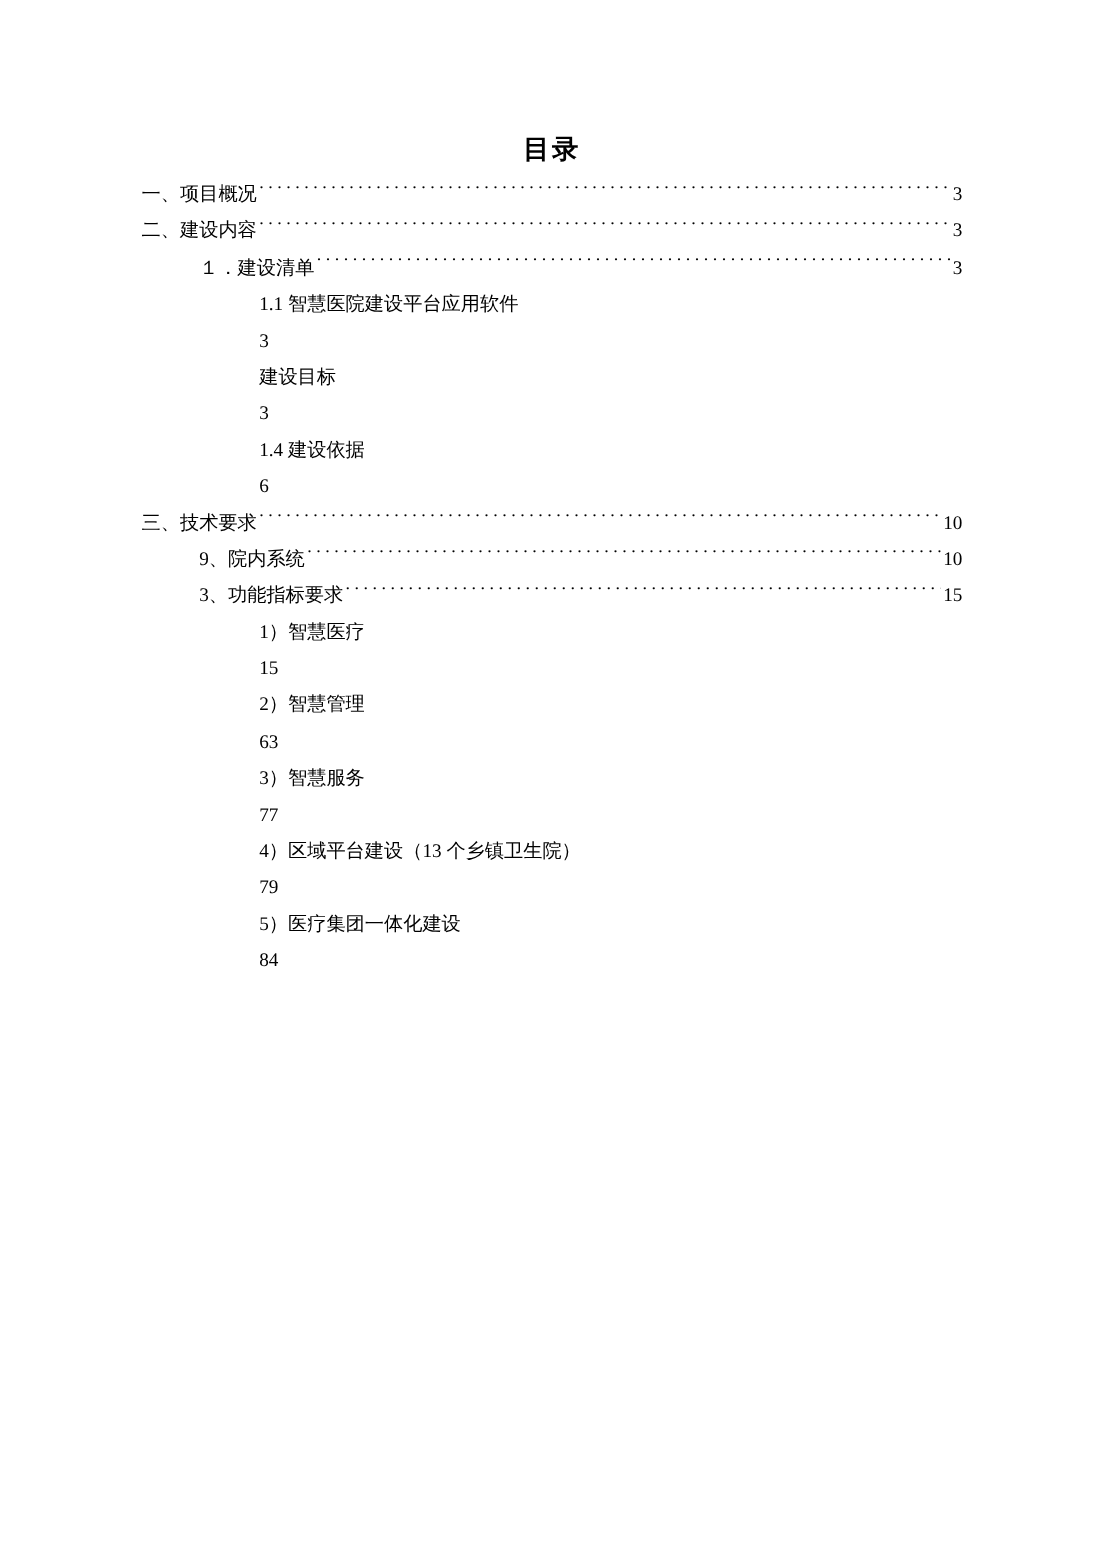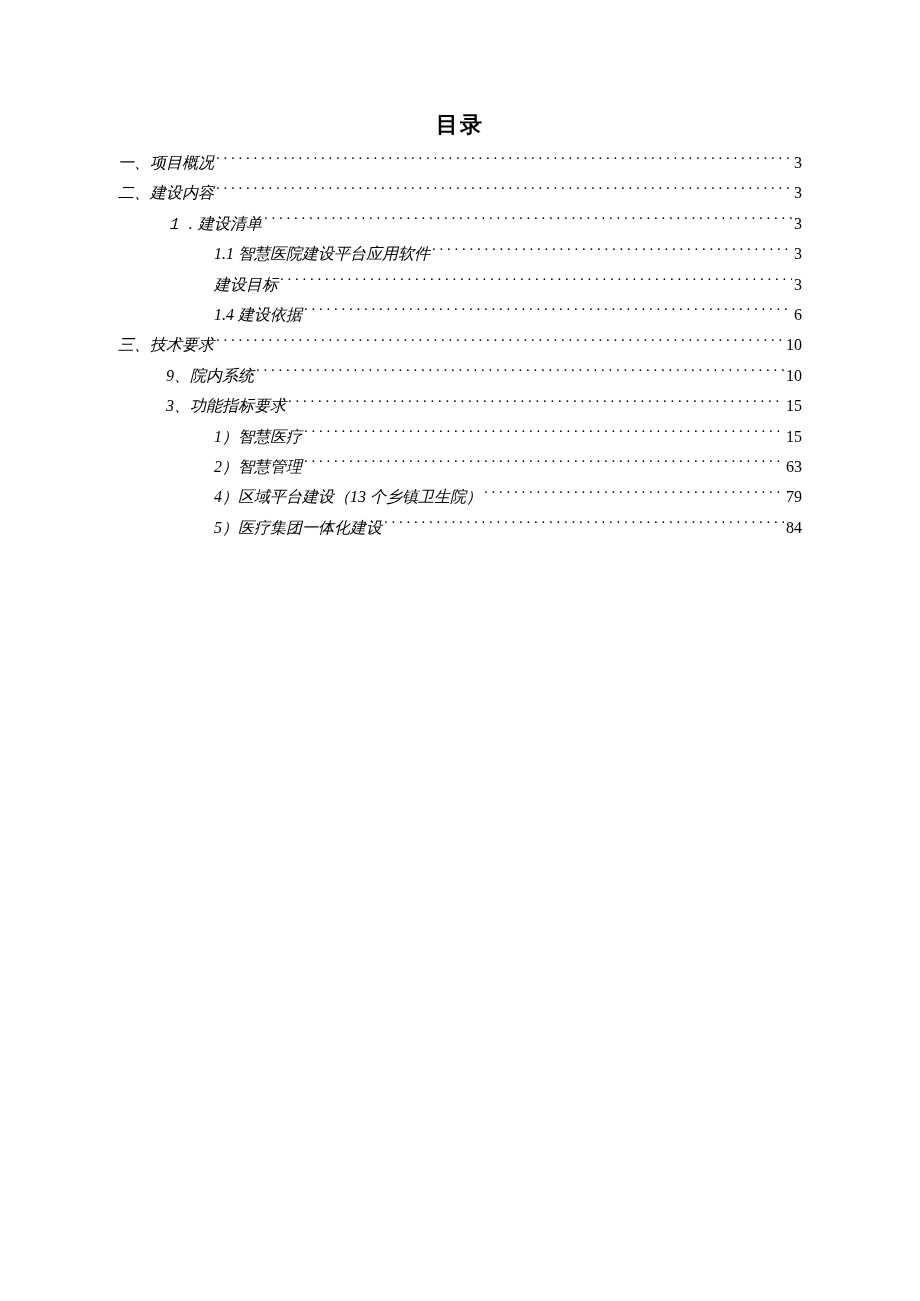--- a/index.html
+++ b/index.html
@@ -24,21 +24,20 @@
     }
     .toc-entry {
       display: flex;
       align-items: baseline;
       font-size: 16px;
       line-height: 1.9;
       white-space: nowrap;
     }
     .toc-label {
       flex-shrink: 0;
-      font-style: italic;
     }
     .toc-dots {
       flex: 1;
       overflow: hidden;
       position: relative;
       height: 1em;
       margin: 0 2px;
     }
     .toc-dots::after {
       content: ". . . . . . . . . . . . . . . . . . . . . . . . . . . . . . . . . . . . . . . . . . . . . . . . . . . . . . . . . . . . . . . . . . . . . . . . . . . . . . . . . . . . . . . . . . . . . . . . . . . . . . . . . . . . . . . . . . . . . . . .";
@@ -46,21 +45,21 @@
       left: 0;
       bottom: 0;
       letter-spacing: 0px;
       font-size: 15px;
     }
     .toc-page {
       flex-shrink: 0;
     }
     .indent-0 { padding-left: 0; }
     .indent-1 { padding-left: 48px; justify-content: center; }
-    .indent-2 { padding-left: 96px; }
+    .indent-2 { padding-left: 96px; flex-direction: column; }
   </style>
 </head>
 <body>
 
 <div class="title">目录</div>
 
 <div id="toc-container">
     <div class="toc-entry indent-0">
       <span class="toc-label">一、项目概况</span>
       <span class="toc-dots"></span>
@@ -110,20 +109,25 @@
       <span class="toc-label">1）智慧医疗</span>
       <span class="toc-dots"></span>
       <span class="toc-page">15</span>
     </div>
     <div class="toc-entry indent-2">
       <span class="toc-label">2）智慧管理</span>
       <span class="toc-dots"></span>
       <span class="toc-page">63</span>
     </div>
     <div class="toc-entry indent-2">
+      <span class="toc-label">3）智慧服务</span>
+      <span class="toc-dots"></span>
+      <span class="toc-page">77</span>
+    </div>
+    <div class="toc-entry indent-2">
       <span class="toc-label">4）区域平台建设（13 个乡镇卫生院）</span>
       <span class="toc-dots"></span>
       <span class="toc-page">79</span>
     </div>
     <div class="toc-entry indent-2">
       <span class="toc-label">5）医疗集团一体化建设</span>
       <span class="toc-dots"></span>
       <span class="toc-page">84</span>
     </div>
   </div>

